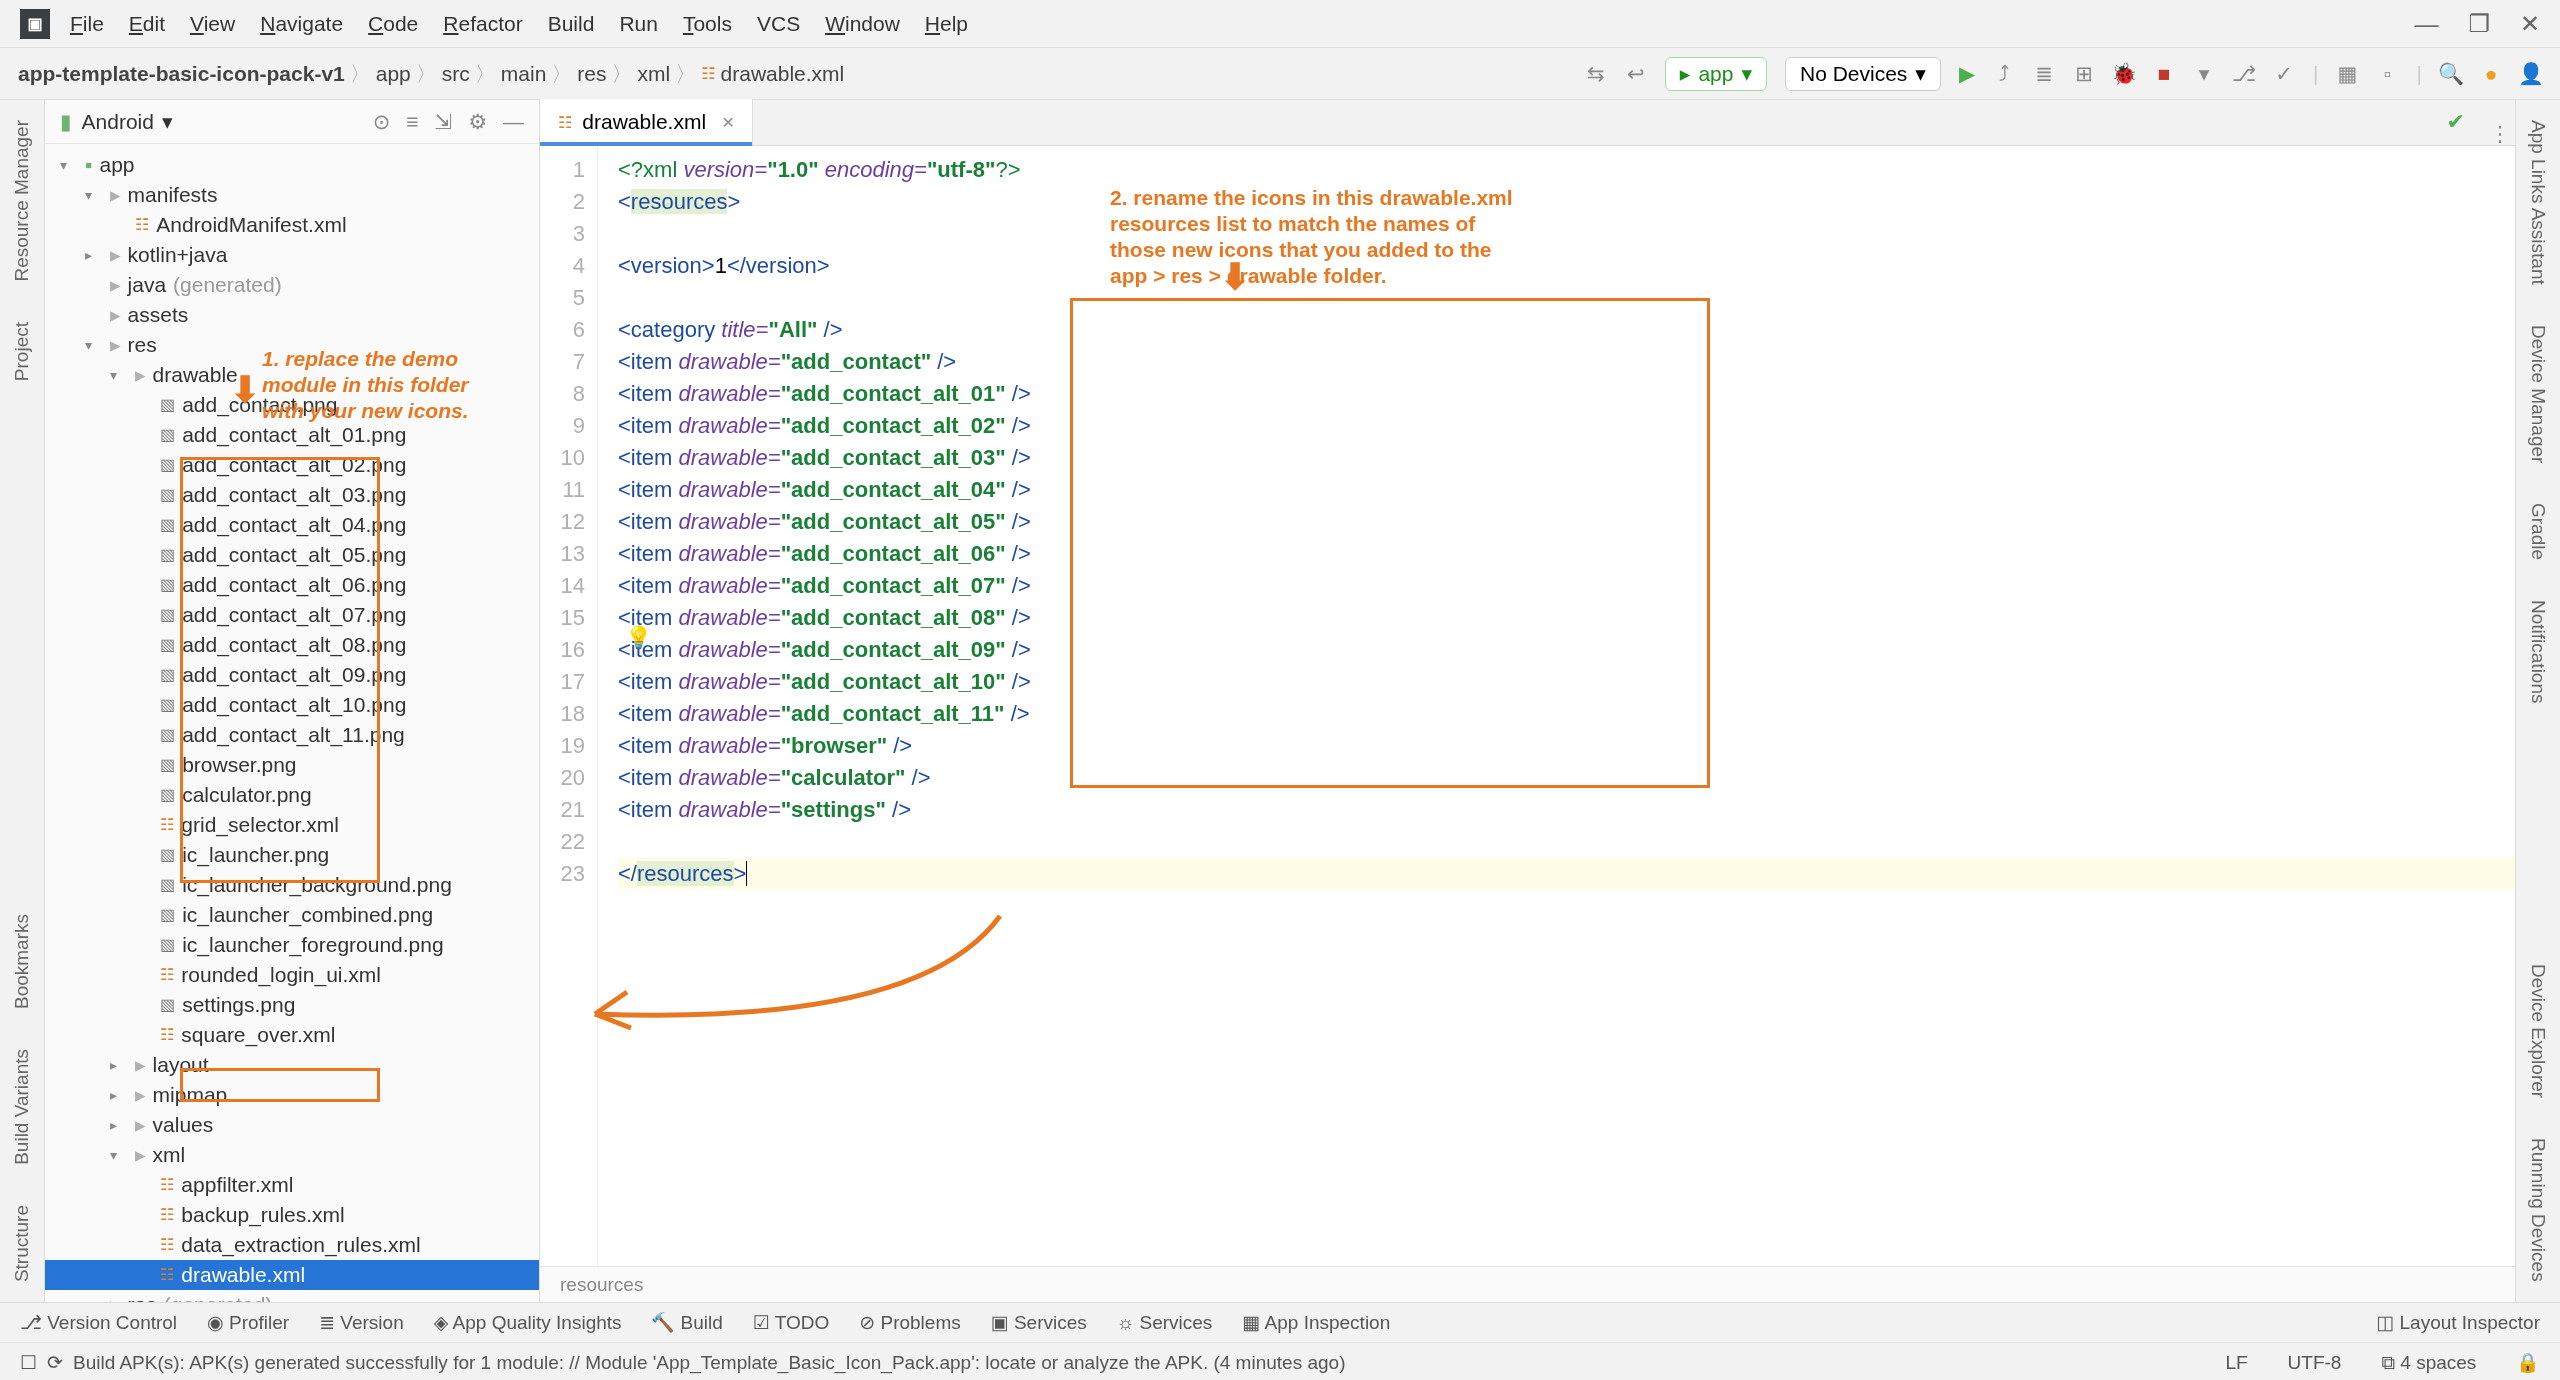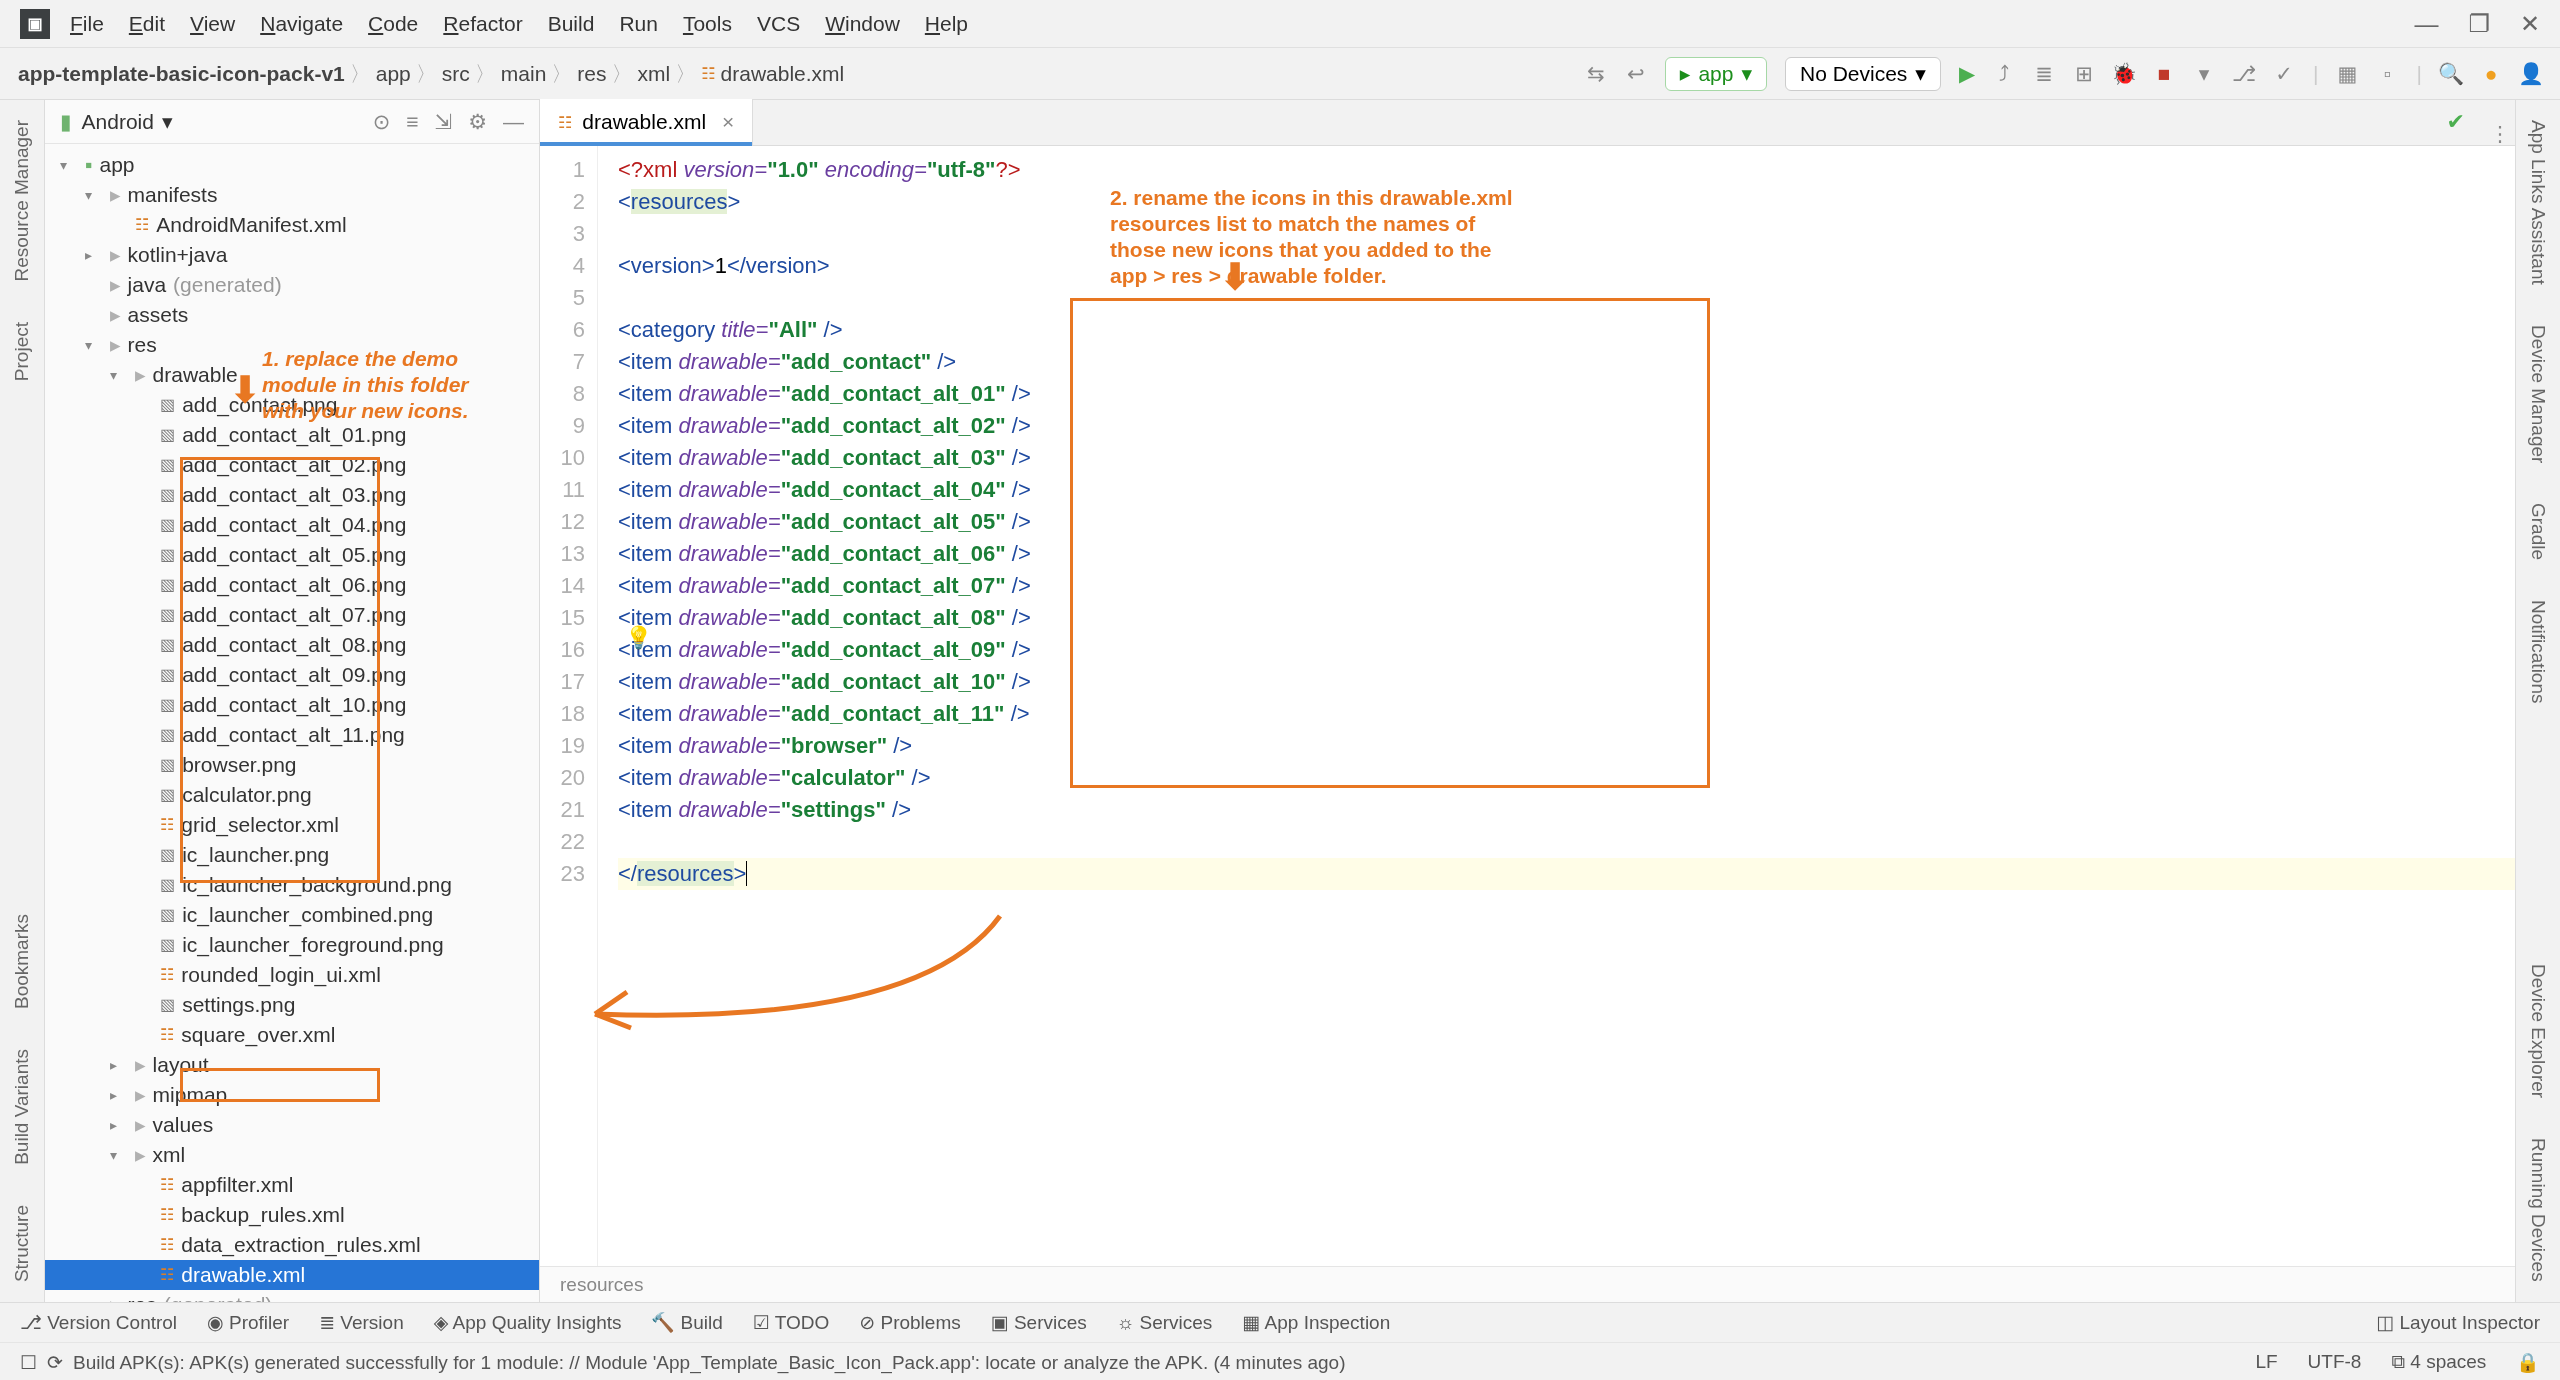--- a/index.html
+++ b/index.html
@@ -38,21 +38,21 @@
 .ico-png { color:#7a7a7a; font-size:16px; }
 .editor { flex:1; display:flex; flex-direction:column; background:#fff; }
 .tabbar { height:46px; display:flex; align-items:flex-end; border-bottom:1px solid #dcdcdc; background:#f2f2f2; }
 .tab { height:46px; padding:10px 18px; background:#fff; border-right:1px solid #dcdcdc; display:flex; align-items:center; gap:10px; position:relative; }
 .tab.active::after { content:""; position:absolute; bottom:-1px; left:0; right:0; height:4px; background:#4a90d9; }
 .tab .close { color:#888; margin-left:6px; }
 .gut-check { margin-left:auto; padding:10px 20px; color:#4caf50; font-size:22px; }
 .code-wrap { flex:1; display:flex; overflow:auto; font-family:"Consolas","Courier New",monospace; font-size:22px; line-height:32px; position:relative; }
 .gutter { width:58px; text-align:right; padding:8px 12px 8px 0; color:#b0b0b0; background:#fff; border-right:1px solid #eee; user-select:none; }
 .code { flex:1; padding:8px 0 8px 20px; position:relative; }
-.t-decl { color:#b91c1c; }
+.t-decl { color:#15803d; }
 .t-tag { color:#1e4aa0; }
 .t-attr { color:#6a3ea0; font-style:italic; }
 .t-str { color:#1a7f37; font-weight:600; }
 .hl-tag { background:#e4f0d4; }
 .hl-line { background:#fffde7; display:inline-block; width:100%; }
 .annot { position:absolute; color:#e87722; font-weight:700; font-size:21px; line-height:26px; pointer-events:none; }
 .annot-arrow { color:#e87722; font-size:36px; }
 .box-anno { position:absolute; border:3px solid #e87722; pointer-events:none; }
 .crumb-strip { height:36px; border-top:1px solid #e5e5e5; display:flex; align-items:center; padding:0 20px; color:#888; font-size:19px; background:#fafafa; }
 .statusbar { height:40px; border-top:1px solid #dcdcdc; background:#f2f2f2; display:flex; align-items:center; padding:0 20px; gap:30px; color:#555; font-size:19px; }
@@ -434,21 +434,21 @@
   <span>☼ <span>Services</span></span>
   <span>▦ <span>App Inspection</span></span>
   <div class="right">
     <span>◫ <span>Layout Inspector</span></span>
   </div>
 </div>
 <div class="buildbar">
   <span>☐</span>
   <span>⟳</span>
   <span>Build APK(s): APK(s) generated successfully for 1 module: // Module 'App_Template_Basic_Icon_Pack.app': locate or analyze the APK. (4 minutes ago)</span>
-  <div style="margin-left:auto; display:flex; gap:30px; ">
+  <div style="margin-left:auto; display:flex; gap:40px; align-items:center">
     <span>LF</span>
     <span>UTF-8</span>
     <span>⧉ <span>4 spaces</span></span>
     <span>🔒</span>
   </div>
 </div>
 
 <div class="annot" style="left:262px; top:346px;font-style:italic;">
   <div>1. replace the demo</div>
   <div>module in this folder</div>

